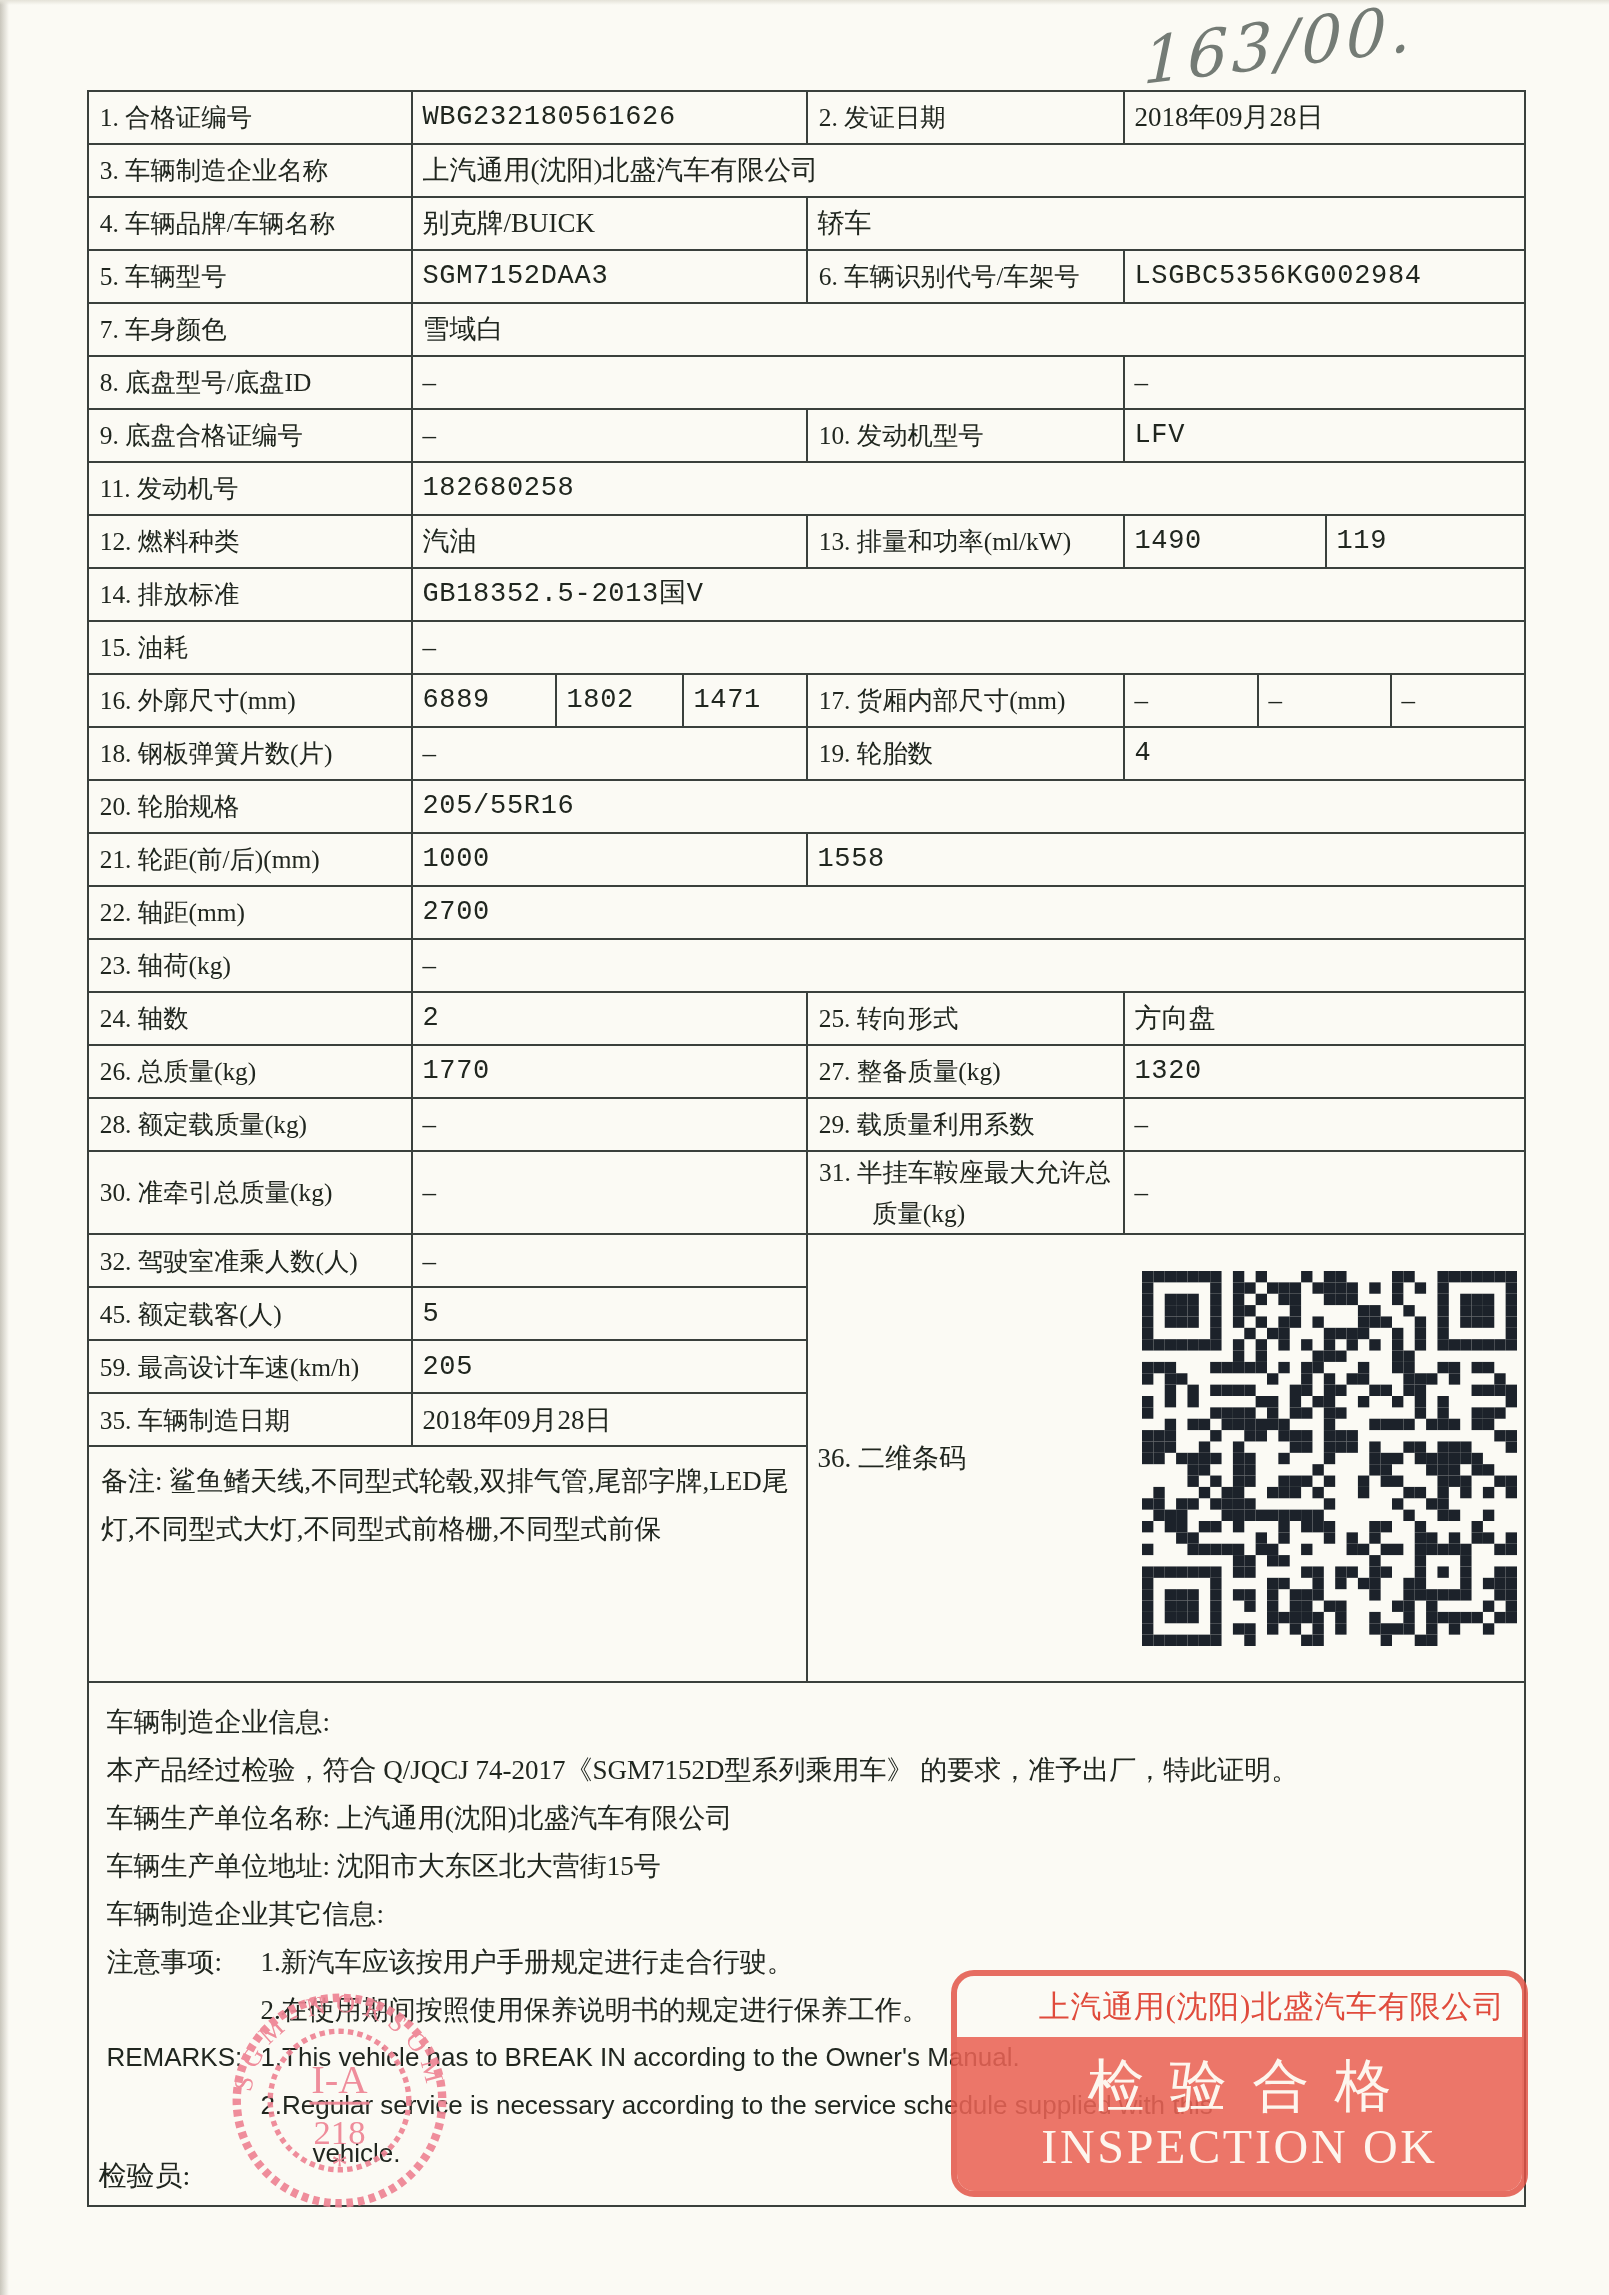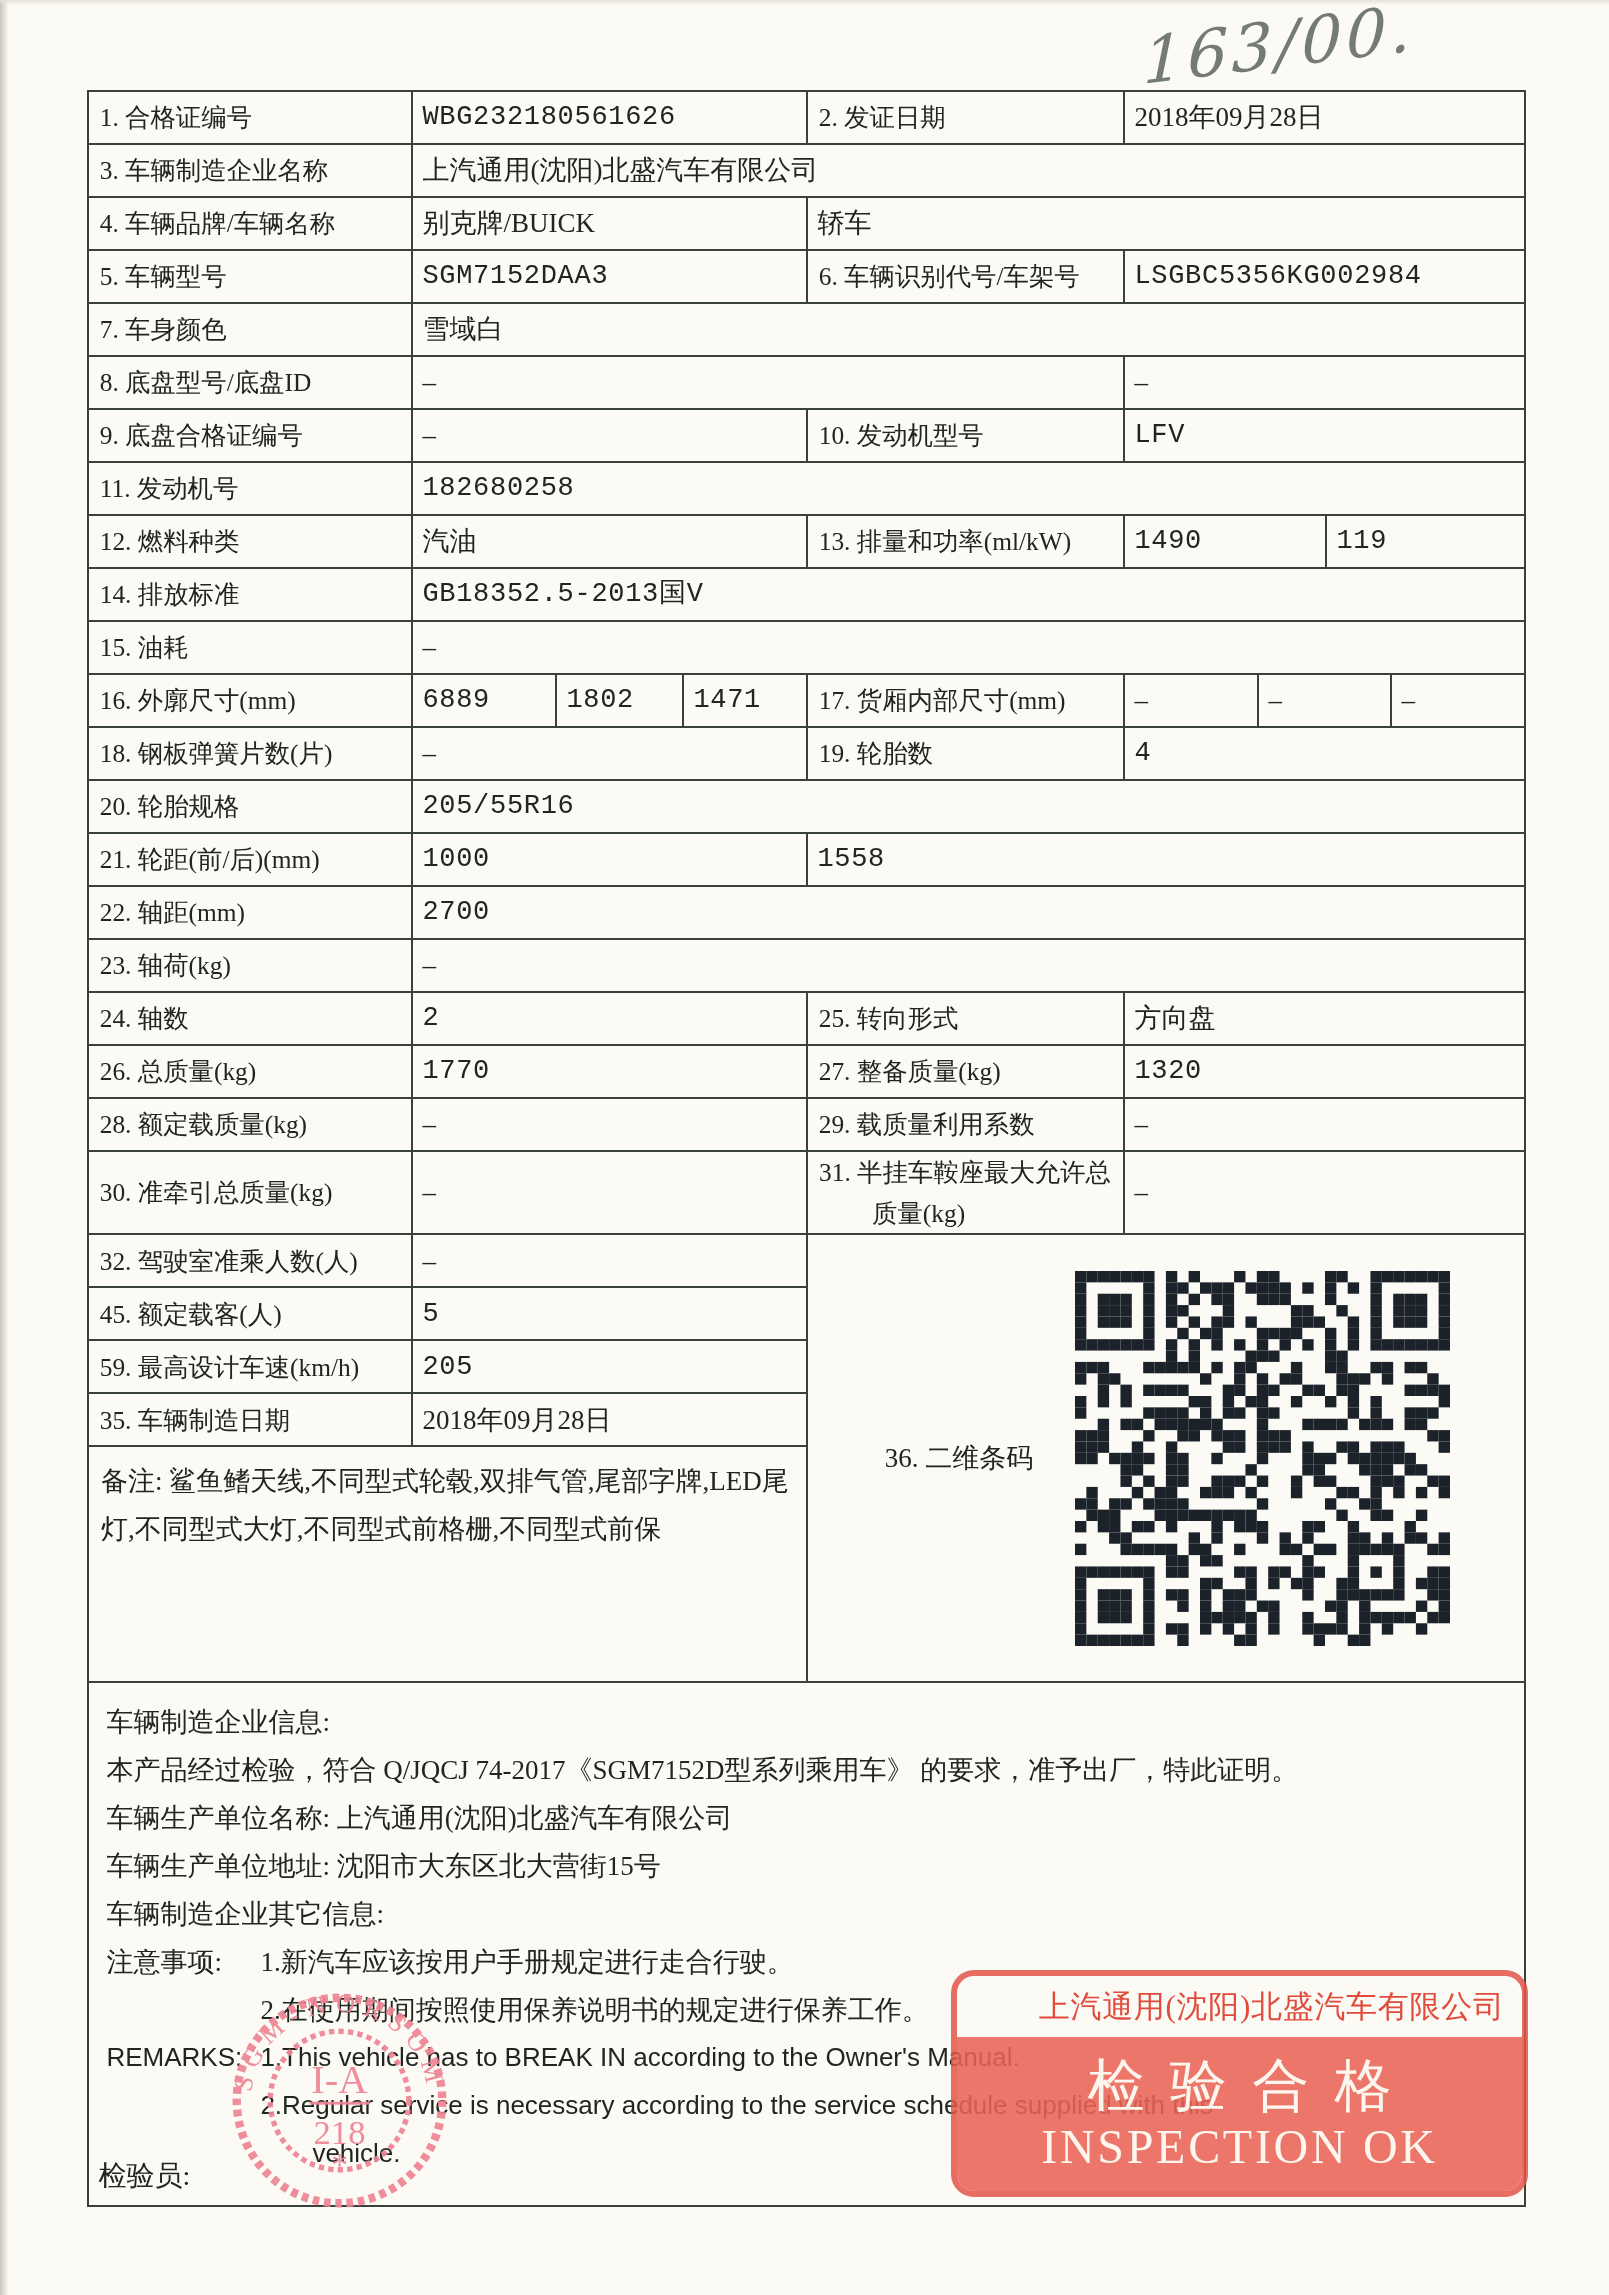--- a/index.html
+++ b/index.html
@@ -37,21 +37,21 @@
   }
   td.l{white-space:nowrap;font-size:25.4px;padding-left:10.7px;}
   td.l.wrap{white-space:normal;padding-left:64px;text-indent:-53px;line-height:1.6;}
   td.v{font-size:27px;}
   .m{font-family:"Liberation Mono","DejaVu Sans Mono",monospace;font-size:28px;letter-spacing:0.7px;}
   tr{height:53px;}
   tr.tall{height:80px;}
   tr.remark-row{height:236px;}
   td.remark{vertical-align:top;padding:9.4px 12px;line-height:1.8;font-size:27px;}
   td.qrcell{padding:0;vertical-align:middle;}
-  .qrwrap{display:flex;align-items:center;justify-content:center;height:100%;gap:42px;}
+  .qrwrap{display:flex;align-items:center;justify-content:space-between;height:100%;gap:42px;}
   .qrlabel{font-size:27px;padding-left:9.4px;white-space:nowrap;}
   .qrbox{width:375px;height:375px;margin-right:6.7px;flex:0 0 auto;}
 
   
   tr.footer-row{height:522px;}
   td.footer{vertical-align:top;position:relative;padding:0;}
   .ft-inner{padding:14.7px 0 0 17.4px;position:relative;height:507px;}
   .ft-line{height:48px;display:flex;align-items:center;font-size:27px;white-space:nowrap;}
   .ft-label{flex:0 0 154px;white-space:nowrap;}
   .ft-latin{font-family:Liberation Sans, sans-serif;font-size:26px;}

